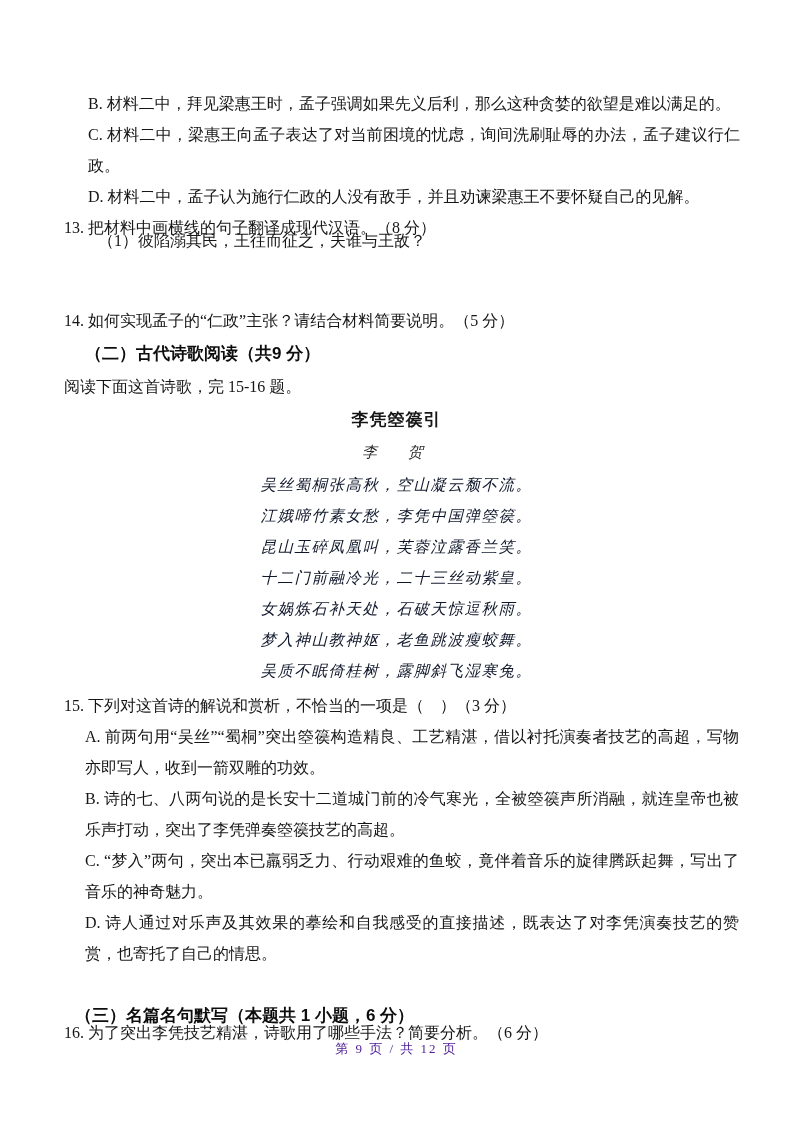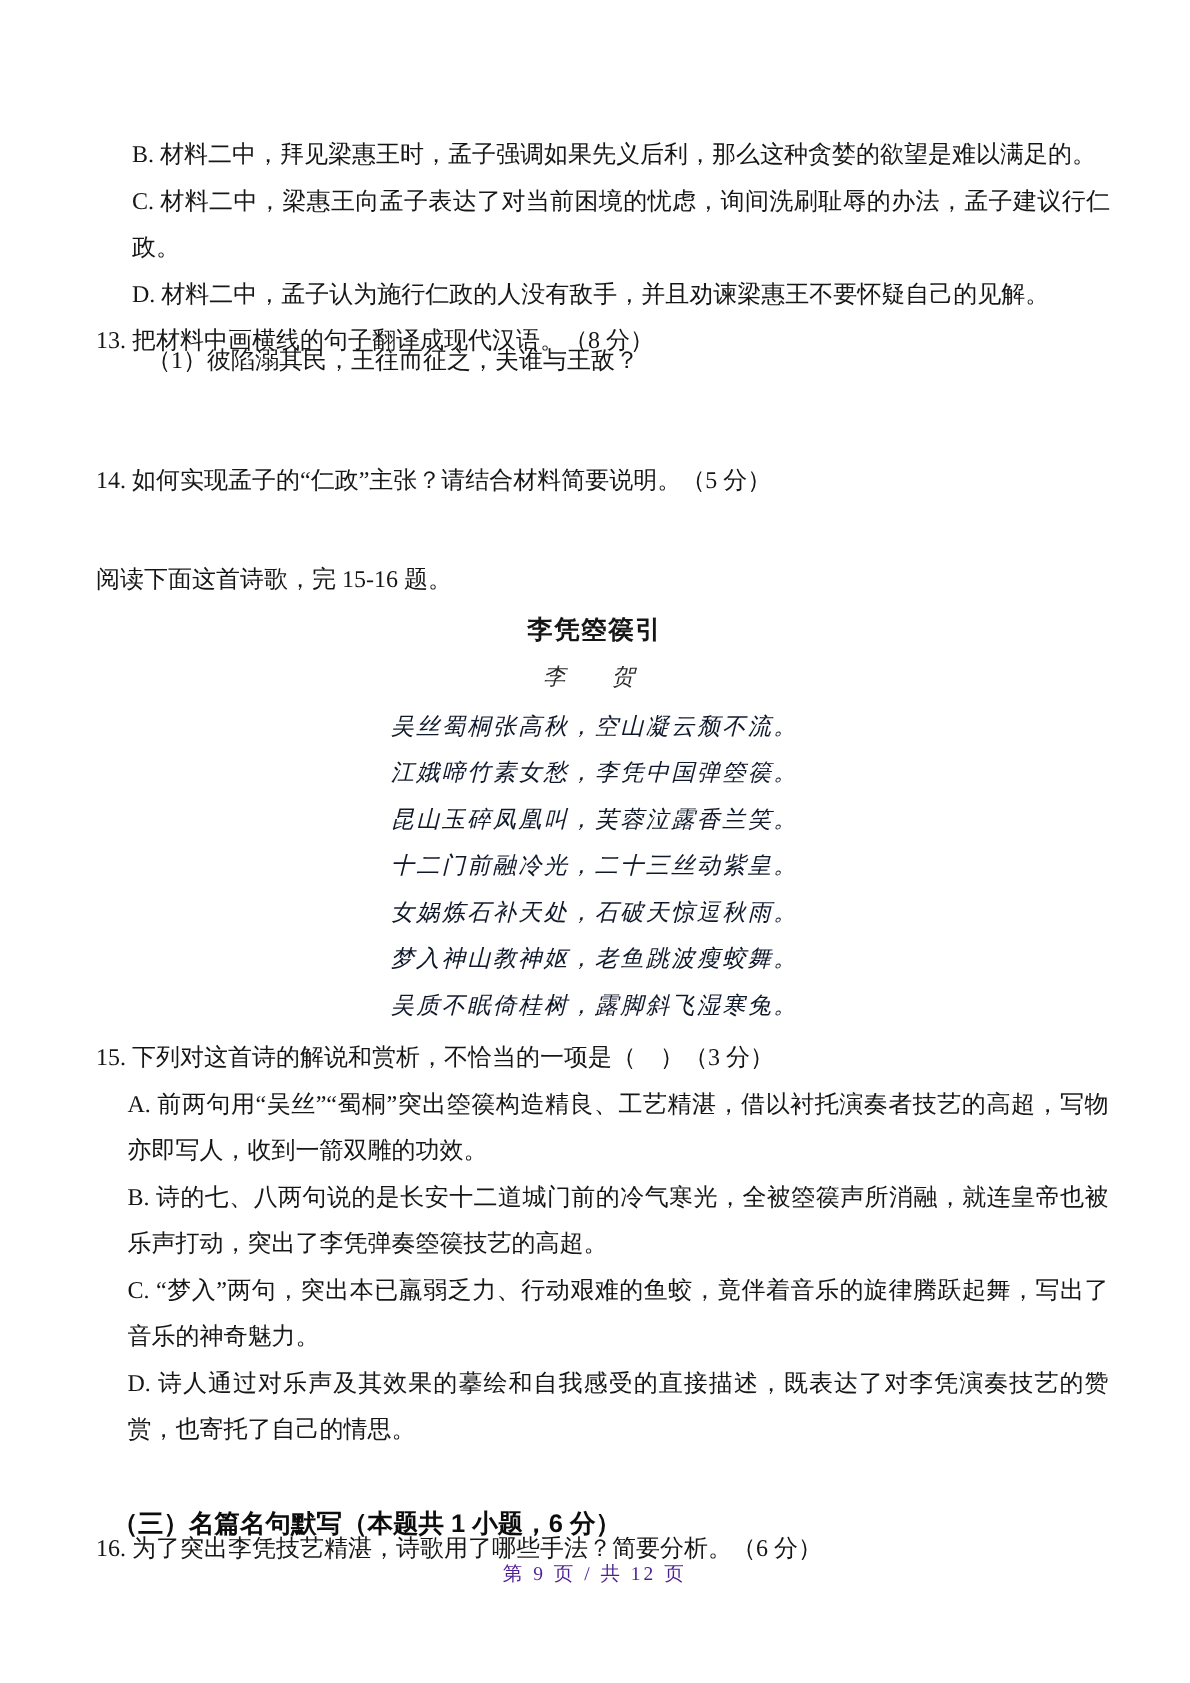--- a/index.html
+++ b/index.html
@@ -75,20 +75,21 @@
 
   <p class="blk opt12 just" style="top:88px;">B. 材料二中，拜见梁惠王时，孟子强调如果先义后利，那么这种贪婪的欲望是难以满足的。</p>
   <p class="blk opt12 just" style="top:119px;">C. 材料二中，梁惠王向孟子表达了对当前困境的忧虑，询间洗刷耻辱的办法，孟子建议行仁政。</p>
   <p class="blk opt12 just" style="top:181px;">D. 材料二中，孟子认为施行仁政的人没有敌手，并且劝谏梁惠王不要怀疑自己的见解。</p>
 
   <p class="blk q-stem" style="top:212px;">13. 把材料中画横线的句子翻译成现代汉语。（8 分）</p>
   <p class="blk sub-item" style="top:225px;">（1）彼陷溺其民，王往而征之，夫谁与王敌？</p>
 
   <p class="blk q-stem" style="top:305px;">14. 如何实现孟子的“仁政”主张？请结合材料简要说明。（5 分）</p>
 
+  <p class="blk sec-head" style="top:338px; left:85px; width:650px;">（二）古代诗歌阅读（共9 分）</p>
 
   <p class="blk q-stem" style="top:371px;">阅读下面这首诗歌，完 15-16 题。</p>
 
   <p class="blk centered poem-author" style="top:437px;">李　贺</p>
   <p class="blk centered poem-title" style="top:404px;">李凭箜篌引</p>
 
   <div class="blk centered" style="top:469px;">
     <p class="poem-line blk centered" style="top:0;">吴丝蜀桐张高秋，空山凝云颓不流。</p>
     <p class="poem-line blk centered" style="top:31px;">江娥啼竹素女愁，李凭中国弹箜篌。</p>
     <p class="poem-line blk centered" style="top:62px;">昆山玉碎凤凰叫，芙蓉泣露香兰笑。</p>

